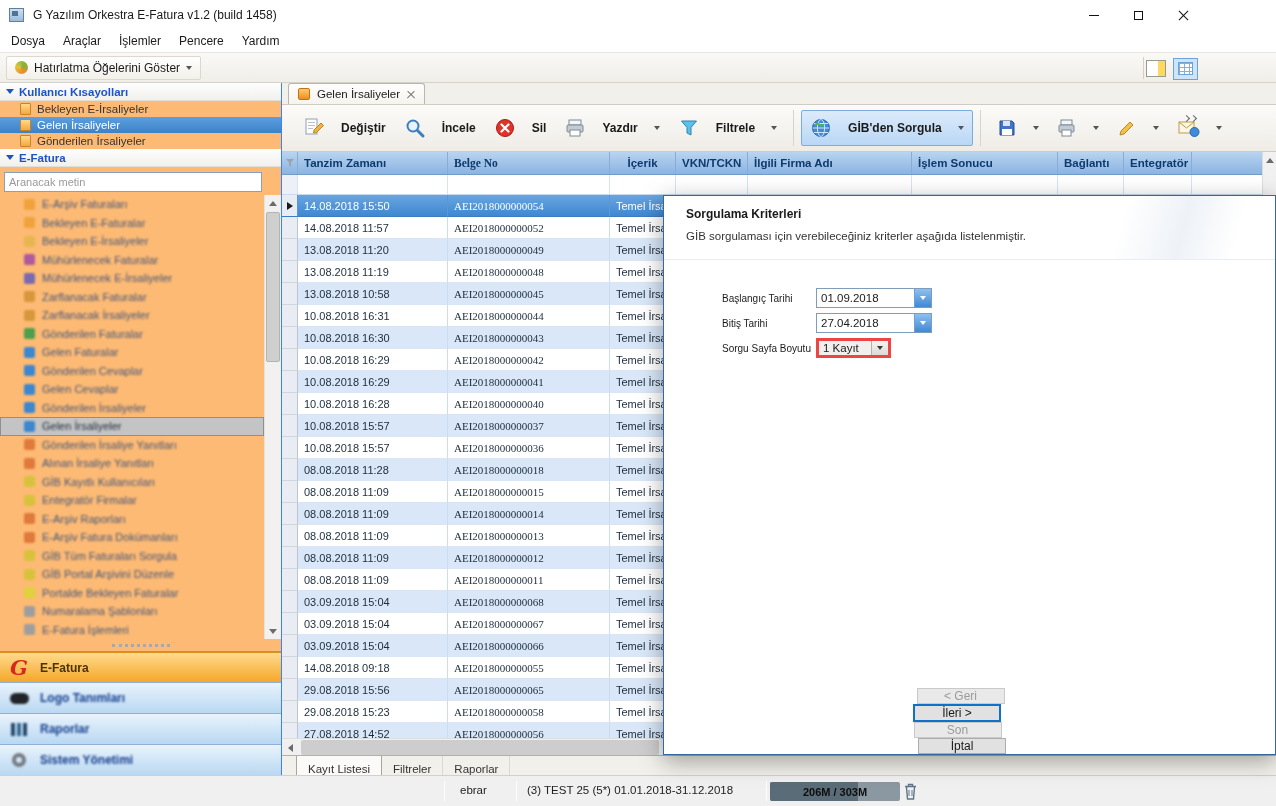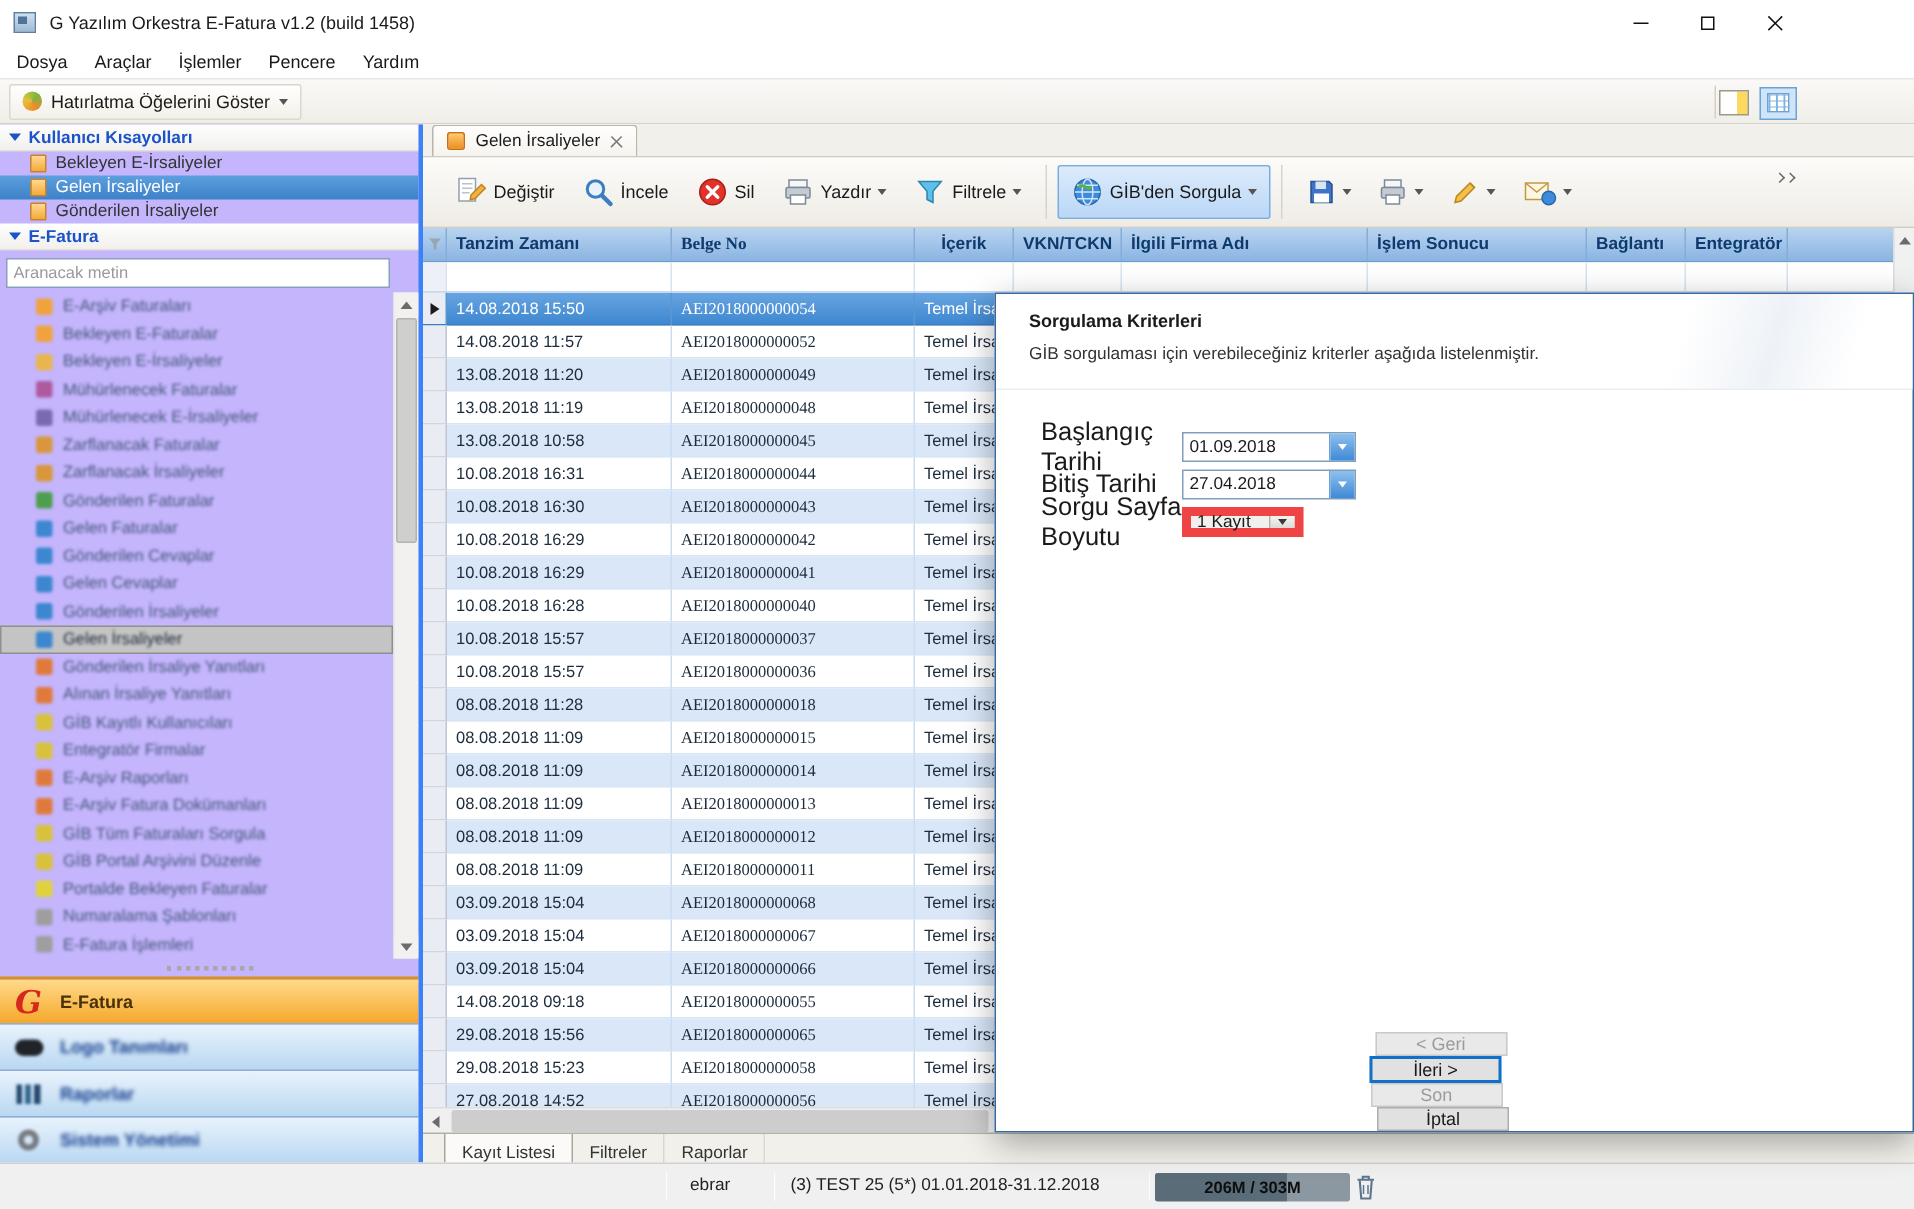--- a/index.html
+++ b/index.html
@@ -28,21 +28,21 @@
   .reminder-btn { display:flex; align-items:center; gap:6px; margin-left:6px; padding:4px 8px; border:1px solid #dcd8ce; background:linear-gradient(#fff,#f3f0e9); border-radius:2px; }
   .reminder-icon { width:13px; height:13px; border-radius:50%; background:conic-gradient(from 40deg,#77b63f,#ef8b2b,#e4c23a,#77b63f); }
   .caret-down { width:0; height:0; border-left:3.5px solid transparent; border-right:3.5px solid transparent; border-top:4px solid #555; display:inline-block; }
   .qsep { position:absolute; right:132px; top:4px; height:22px; width:1px; background:#d4d0c6; }
   .quickbar-right { position:absolute; right:78px; top:0; height:31px; display:flex; align-items:center; gap:7px; }
   .qicon1 { width:20px; height:17px; border:1px solid #9a9a8a; background:linear-gradient(90deg,#fff 60%,#ffd95e 60%); }
   .qicon2 { width:25px; height:22px; border:1px solid #6ba3d8; background:#cfe4f8; display:flex; align-items:center; justify-content:center; }
   .qicon2 i { width:15px; height:13px; background:#fff; border:1px solid #6ba3d8;
     background-image:linear-gradient(#7fb2e2 1px,transparent 1px),linear-gradient(90deg,#7fb2e2 1px,transparent 1px); background-size:5px 4px; display:block; }
   
-  .sidebar { position:absolute; top:83px; left:0; width:282px; bottom:31px; background:#c4b5fd; border-right:3px solid #3b82f6; overflow:hidden; }
+  .sidebar { position:absolute; top:83px; left:0; width:282px; bottom:31px; background:#fdba74; border-right:1px solid #3b82f6; overflow:hidden; }
   .side-header { height:18px; display:flex; align-items:center; gap:5px; padding-left:6px; background:linear-gradient(#fefefe,#f1f0ed); border-bottom:1px solid #e2dfd8; color:#1c53c9; font-weight:bold; font-size:11.5px; }
   .tri { width:0; height:0; border-left:4px solid transparent; border-right:4px solid transparent; border-top:5px solid #1c53c9; display:inline-block; }
   .shortcut { height:16px; display:flex; align-items:center; gap:6px; padding-left:20px; font-size:11.5px; color:#333; }
   .sc-icon { width:11px; height:12px; background:linear-gradient(#ffd98f,#f3a93c); border:1px solid #c9832b; border-radius:1px; }
   .shortcut.sel { background:linear-gradient(#5d9fdf,#3c82c8); color:#fff; }
   .search-box { position:absolute; top:89px; left:4px; right:19px; height:20px; border:1px solid #86a0bd; background:#fff; display:flex; align-items:center; padding:0 4px; }
   .search-box input { border:none; outline:none; width:100%; font-size:11px; font-family:inherit; color:#444; background:transparent; }
   .search-box input::placeholder { color:#9a9a9a; }
   .efatura-list { position:absolute; top:112px; left:0; right:17px; height:444px; overflow:hidden; }
   .elist-item { height:18.5px; display:flex; align-items:center; gap:7px; padding-left:24px; font-size:11px; color:#45577a; }
@@ -69,21 +69,21 @@
   .p-label.blur { filter:blur(1.25px); }
   
   .content { position:absolute; top:83px; left:282px; right:0; bottom:31px; background:#fff; }
   .tabstrip { position:absolute; top:0; left:0; right:0; height:22px; background:#f2f0ea; border-bottom:1px solid #cfccc4; display:flex; align-items:flex-end; padding-left:6px; }
   .tab { display:flex; align-items:center; gap:7px; height:21px; padding:0 9px; background:linear-gradient(#fefefd,#f6f4ee); border:1px solid #b9b6ae; border-bottom:none; border-radius:3px 3px 0 0; font-size:11.5px; }
   .tab-icon { width:12px; height:12px; background:linear-gradient(#ffca6e,#ef8e1e); border:1px solid #c96f12; border-radius:2px; flex:none; }
   .tab-close { position:relative; width:8px; height:8px; display:block; }
   .tab-close::before,.tab-close::after { content:""; position:absolute; left:-1px; top:3.5px; width:10px; height:1.4px; background:#787878; }
   .tab-close::before{transform:rotate(45deg);} .tab-close::after{transform:rotate(-45deg);}
   .ribbon { position:absolute; top:22px; left:0; right:0; height:47px; background:linear-gradient(#fcfbf9,#efece6); border-bottom:1px solid #cfccc4; display:flex; align-items:center; padding-left:12px; }
-  .rbtn { display:flex; align-items:center; gap:4px; padding:6px 8px; border-radius:2px; border:1px solid transparent; font-size:12px; }
+  .rbtn { display:flex; align-items:center; gap:16px; padding:6px 8px; border-radius:2px; border:1px solid transparent; font-size:12px;font-weight:bold; }
   .rbtn svg { display:block; }
   .rbtn.highlight { background:linear-gradient(#ddebfb,#b9d7f6); border:1px solid #7aadde; }
   .rsep { width:1px; height:36px; background:#d8d4cb; margin:0 7px; flex:none; }
   .overflow-chevrons { position:absolute; top:5px; right:80px; }
   .overflow-chevrons i { display:inline-block; width:5px; height:5px; border-right:1.6px solid #666; border-top:1.6px solid #666; transform:rotate(45deg); margin-left:2px; }
   
   .grid-header { position:absolute; top:69px; left:0; right:0; height:23px; display:flex; background:linear-gradient(#b9d4ef,#8ab4e2); border-bottom:1px solid #6f9cc9; color:#0f3a6e; font-weight:bold; font-size:11.5px; }
   .hcell { display:flex; align-items:center; padding-left:6px; border-right:1px solid #85add7; white-space:nowrap; overflow:hidden; }
   .filter-row { position:absolute; top:92px; left:0; right:0; height:20px; display:flex; background:#fdfdfd; border-bottom:1px solid #c9daee; }
   .fcell { border-right:1px solid #d7e3f3; background:#fff; }
@@ -127,26 +127,26 @@
   .dlg-icon { width:14px; height:13px; border:1px solid #5f7f9e; background:linear-gradient(#d7e7f5,#9cc0de); position:relative; }
   .dlg-icon::after { content:""; position:absolute; left:2px; top:2px; right:4px; bottom:4px; background:#4f7396; }
   .dlg-title { font-size:12px; }
   .dlg-controls { margin-left:auto; display:flex; height:30px; }
   .dlg-cbtn { width:42px; height:30px; display:flex; align-items:center; justify-content:center; }
   .dlg-header { height:64px; padding:11px 0 0 22px; border-bottom:1px solid #e9edf2; background:linear-gradient(105deg,#fff 74%,#eef2f7 84%,#fff 93%); }
   .dlg-heading { font-weight:bold; font-size:12px; margin-bottom:9px; }
   .dlg-desc { font-size:11.5px; color:#333; }
   .dlg-fields { padding:28px 0 0 30px; }
   .fld-row { display:flex; align-items:center; height:20px; margin-bottom:5px; }
-  .fld-label { width:94px; font-size:17px; flex:none; }
+  .fld-label { width:94px; font-size:10px; flex:none;margin-left:28px; }
   .combo { display:flex; height:20px; border:1px solid #7f9db9; background:#fff; }
   .combo .val { width:97px; padding:0 4px; font-size:11.5px; display:flex; align-items:center; }
   .combo .drop { width:17px; background:linear-gradient(#8ec0ef,#3f89d6); display:flex; align-items:center; justify-content:center; border-left:1px solid #6ba3d8; }
   .combo .drop .caret-down { border-top-color:#fff; }
-  .combo.gray { border:6px solid #ef4444; background:#f1f0ee; }
+  .combo.gray { border:3px solid #ef4444; background:#f1f0ee; }
   .combo.gray .val { width:52px; background:#f1f0ee; }
   .combo.gray .drop { background:linear-gradient(#f6f5f3,#dcdad6); border-left:1px solid #b5b3af; }
   .combo.gray .drop .caret-down { border-top-color:#3a3a3a; }
   .dlg-footer { position:absolute; left:0; right:0; bottom:0; height:45px; display:flex; align-items:center; justify-content:flex-end; padding-right:15px;flex-direction:column; }
   .dlg-btn2 { width:88px; height:23px; display:flex; align-items:center; justify-content:center; font-size:12px; background:#e1e1e1; border:1px solid #adadad; }
   .dlg-btn2.disabled { color:#9b9b9b; background:#e9e9e9; border-color:#c9c9c9; }
   .dlg-btn2.primary { border:2px solid #0f72c8; }
   .m-r3 { margin-right:3px; } .m-r10 { margin-right:10px; } .m-r9 { margin-right:9px; }
 </style>
 </head>

